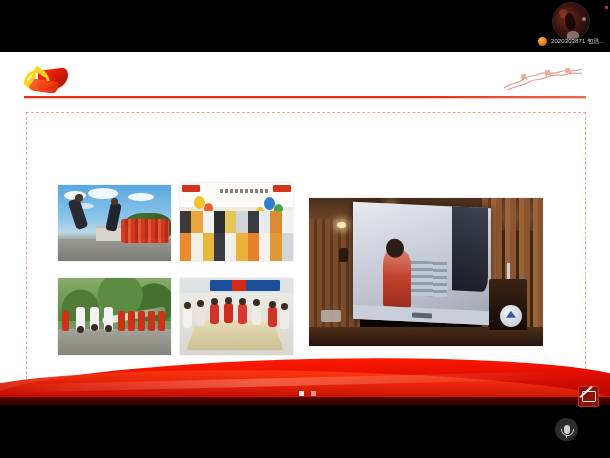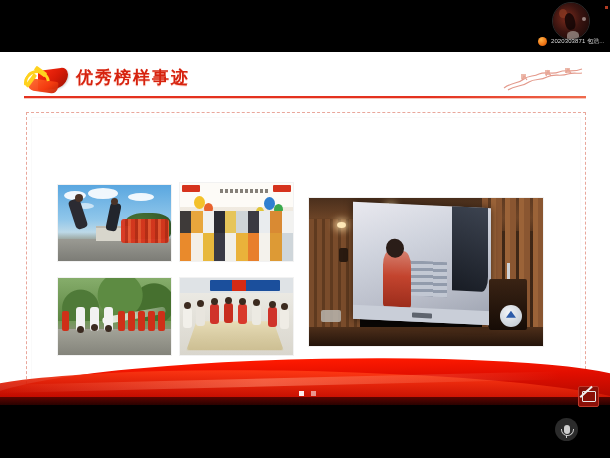--- a/index.html
+++ b/index.html
@@ -221,21 +221,20 @@
   <div class="slide">
 
     <div class="hdr">
       <div class="emblem">
         <div class="flag"></div>
           <div class="flag2"></div>
         <div class="sickle"></div>
           <div class="hammerh"></div>
           <div class="hammers"></div>
       </div>
-      <div class="title">优秀榜样事迹</div>
       <svg class="hdr-deco" viewBox="0 0 82 30">
         <g fill="none" stroke="#d4604a" stroke-width="1.1" opacity=".85">
           <path d="M2 24 C10 18 16 20 22 15 C27 11 31 13 37 10 C44 7 50 11 57 8 C64 5 70 9 80 5"></path>
           <path d="M6 26 C14 21 20 23 27 18 C33 14 38 17 45 13 C52 9 58 13 66 10 C72 8 76 10 80 9"></path>
           <path d="M20 16 l2 -4 l3 4"></path>
           <path d="M44 12 l2 -5 l3 5"></path>
           <path d="M64 9 l2 -4 l3 4"></path>
         </g>
         <g fill="#e08a74" opacity=".8">
           <rect x="19" y="10" width="5" height="5"></rect>

